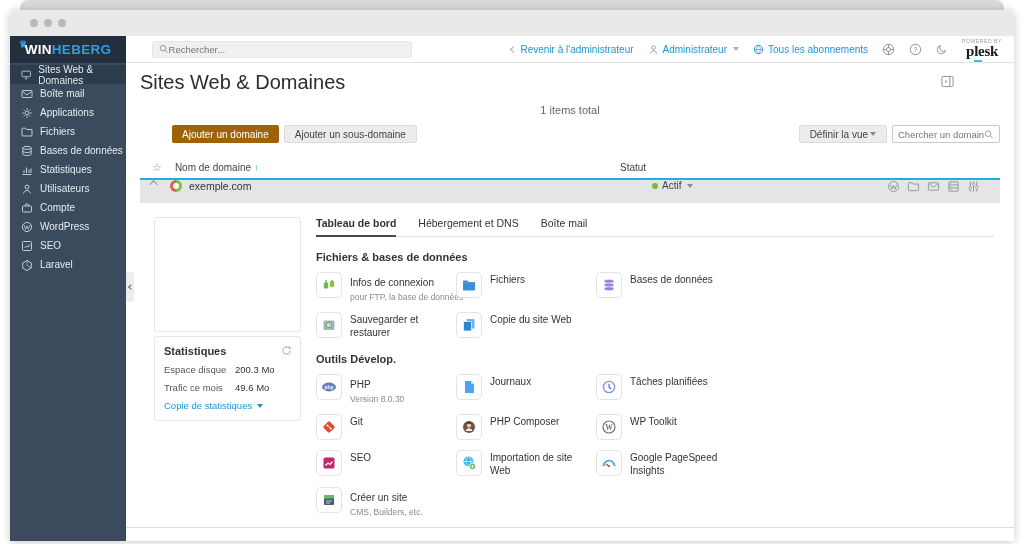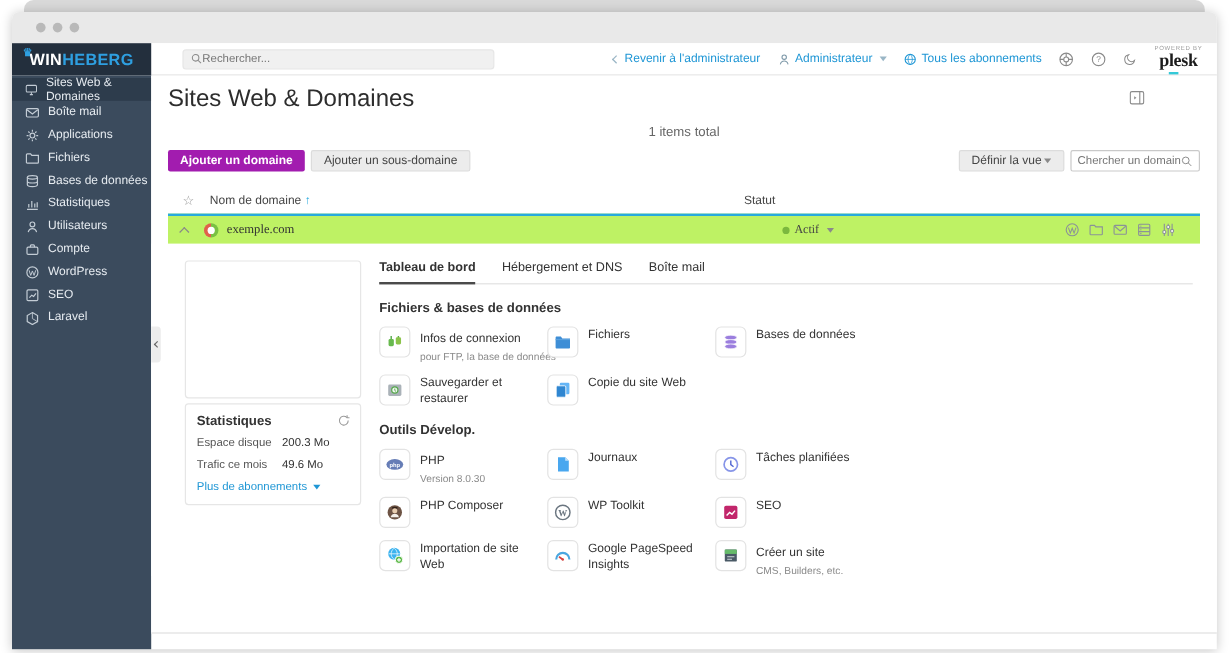--- a/index.html
+++ b/index.html
@@ -41,30 +41,30 @@
                   border-radius:0 3px 3px 0; display:flex; align-items:center; justify-content:center; z-index:3; }
   .collapse-tab .c { width:4px; height:4px; border-left:1px solid #666; border-bottom:1px solid #666; transform:rotate(45deg); margin-left:1px; }
   
   .main { flex:1; height:465px; background:#fff; border-bottom:1px solid #dfdfdf; position:relative; overflow:hidden; }
   .headrow { display:flex; align-items:flex-start; padding:8px 14px 0 14px; }
   .page-title { font-size:20px; color:#2d2d2d; font-weight:400; }
   .collapse-icon { margin-left:auto; margin-right:46px; margin-top:4px; }
   .items-total { font-size:11px; color:#666; padding:10px 14px 0;text-align:center; }
   .toolbar { display:flex; align-items:center; padding:9px 14px 0; gap:5px; }
   .btn { height:18px; font-size:10px; display:flex; align-items:center; padding:0 10px; border-radius:2px; cursor:default; white-space:nowrap; }
-  .btn.primary { background:#a21caf; color:#fff; font-weight:bold; }
+  .btn.primary { background:#a16207; color:#fff; font-weight:normal;margin-left:32px; }
   .btn.default { background:#ececec; color:#444; border:1px solid #dcdcdc; }
   .toolbar .spacer { flex:1; }
   .domain-search { width:108px; height:18px; border:1px solid #c9c9c9; border-radius:2px; display:flex; align-items:center; padding:0 5px; background:#fff; }
   .domain-search input { border:none; outline:none; font-size:9.5px; color:#444; width:100%; background:transparent; font-family:"Liberation Sans", sans-serif; }
   .tablehead { position:relative; margin-top:13px; height:22px; display:flex; align-items:center; padding:0 14px; font-size:10px; color:#444; }
   .star { color:#9a9a9a; font-size:11px; margin-left:12px; margin-right:13px; }
   .col-status-h { position:absolute; left:494px; }
-  .domain-row { position:relative; margin:0 14px; border-top:2px solid #28aade; background:#bef264; height:25px;
-                display:flex; align-items:center; font-size:10.5px; color:#333;font-family:Liberation Serif, serif; }
+  .domain-row { position:relative; margin:0 14px; border-top:2px solid #28aade; background:#e5e5e5; height:25px;
+                display:flex; font-size:10.5px; color:#333; }
   .expander { margin-left:12px; margin-right:12px; width:6px; height:6px; border-left:1px solid #888; border-top:1px solid #888; transform:rotate(45deg) translateY(2px); }
   .favicon { width:12px; height:12px; border-radius:50%; background:conic-gradient(#7ac143 0 50%, #e0614b 50% 100%);
              display:flex; align-items:center; justify-content:center; margin-right:7px; }
   .favicon i { width:6px; height:6px; border-radius:50%; background:#fff; }
   .row-status { position:absolute; left:512px; display:flex; align-items:center; gap:4px; font-size:10px; color:#444; }
   .gdot { width:6px; height:6px; border-radius:50%; background:#7cb83e; }
   .row-icons { position:absolute; right:20px; display:flex; align-items:center; gap:7px; }
   
   .card { display:flex; padding:14px 0 0 28px; background:#fff; }
   .leftcol { width:147px; display:flex; flex-direction:column; gap:4px; }
@@ -330,21 +330,21 @@
               </svg>
             <div class="stat-line">
               <span>Espace disque</span>
               <span class="v">200.3 Mo</span>
             </div>
             <div class="stat-line">
               <span>Trafic ce mois</span>
               <span class="v">49.6 Mo</span>
             </div>
             <div class="stats-more">
-                <span>Plus de abonnements</span>
+                <span>Copie de statistiques</span>
                 <span class="caret blue"></span>
               </div>
           </div>
         </div>
 
         <div class="rightcol">
           <div class="tabs">
             <div class="tab active">Tableau de bord</div>
             <div class="tab">Hébergement et DNS</div>
             <div class="tab">Boîte mail</div>
@@ -427,20 +427,31 @@
                   <svg width="16" height="16" viewBox="0 0 16 16">
                     <circle cx="8" cy="8" r="5.6" fill="#fff" stroke="#8795e8" stroke-width="1.4"></circle>
                     <path d="M8 4.8v3.4l2.3 1.8" stroke="#5469d4" stroke-width="1.2" fill="none"></path>
                   </svg>
                 </span>
               <span class="tile-label">Tâches planifiées</span>
             </div>
             <div class="tile">
               <span class="tile-icon">
                   <svg width="16" height="16" viewBox="0 0 16 16">
+                    <rect x="3.6" y="3.6" width="8.8" height="8.8" rx="1.4" transform="rotate(45 8 8)" fill="#de4c36"></rect>
+                    <circle cx="6.4" cy="6.4" r="1" fill="#fff"></circle>
+                    <circle cx="9.6" cy="9.6" r="1" fill="#fff"></circle>
+                    <path d="M7.1 7.1l1.8 1.8" stroke="#fff" stroke-width=".9"></path>
+                  </svg>
+                </span>
+              <span class="tile-label">Git</span>
+            </div>
+            <div class="tile">
+              <span class="tile-icon">
+                  <svg width="16" height="16" viewBox="0 0 16 16">
                     <circle cx="8" cy="8" r="6" fill="#6d5344"></circle>
                     <circle cx="8" cy="6.6" r="2.1" fill="#e8cdb0"></circle>
                     <path d="M4.5 12c.7-1.9 2-2.8 3.5-2.8s2.8.9 3.5 2.8" fill="#f4efe9"></path>
                     <path d="M5.8 4.6c.6-1 3.8-1 4.4 0" stroke="#2f2119" stroke-width="1" fill="none"></path>
                   </svg>
                 </span>
               <span class="tile-label">PHP Composer</span>
             </div>
             <div class="tile">
               <span class="tile-icon">

